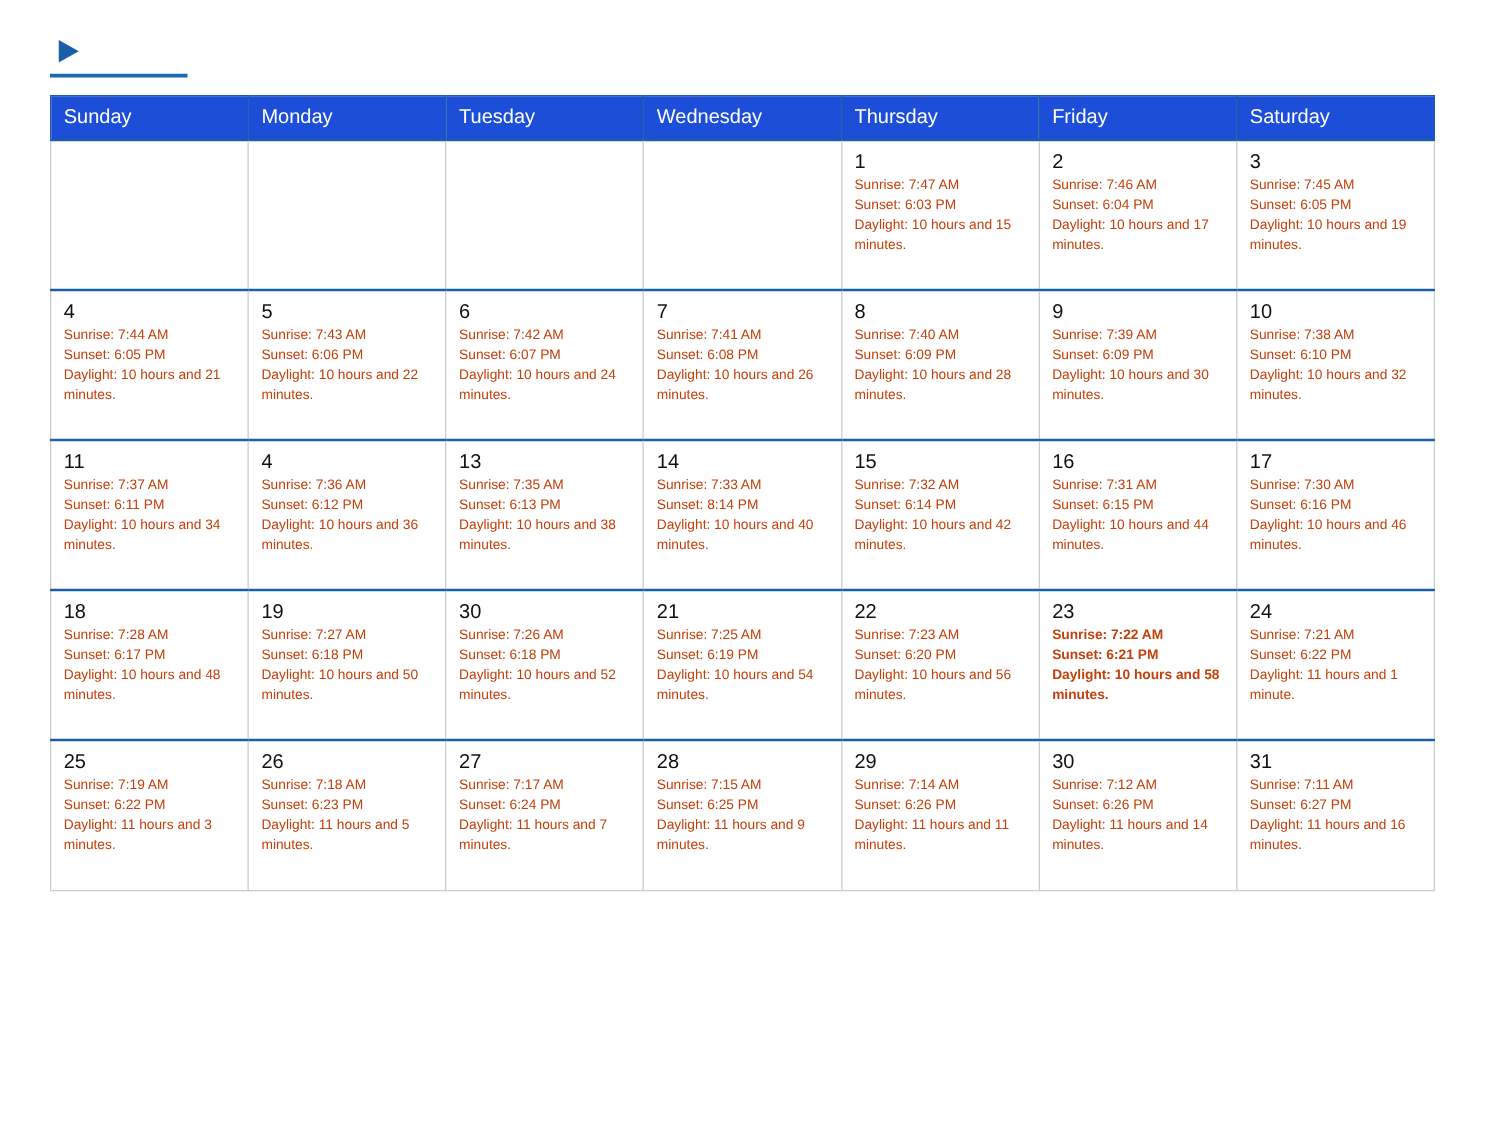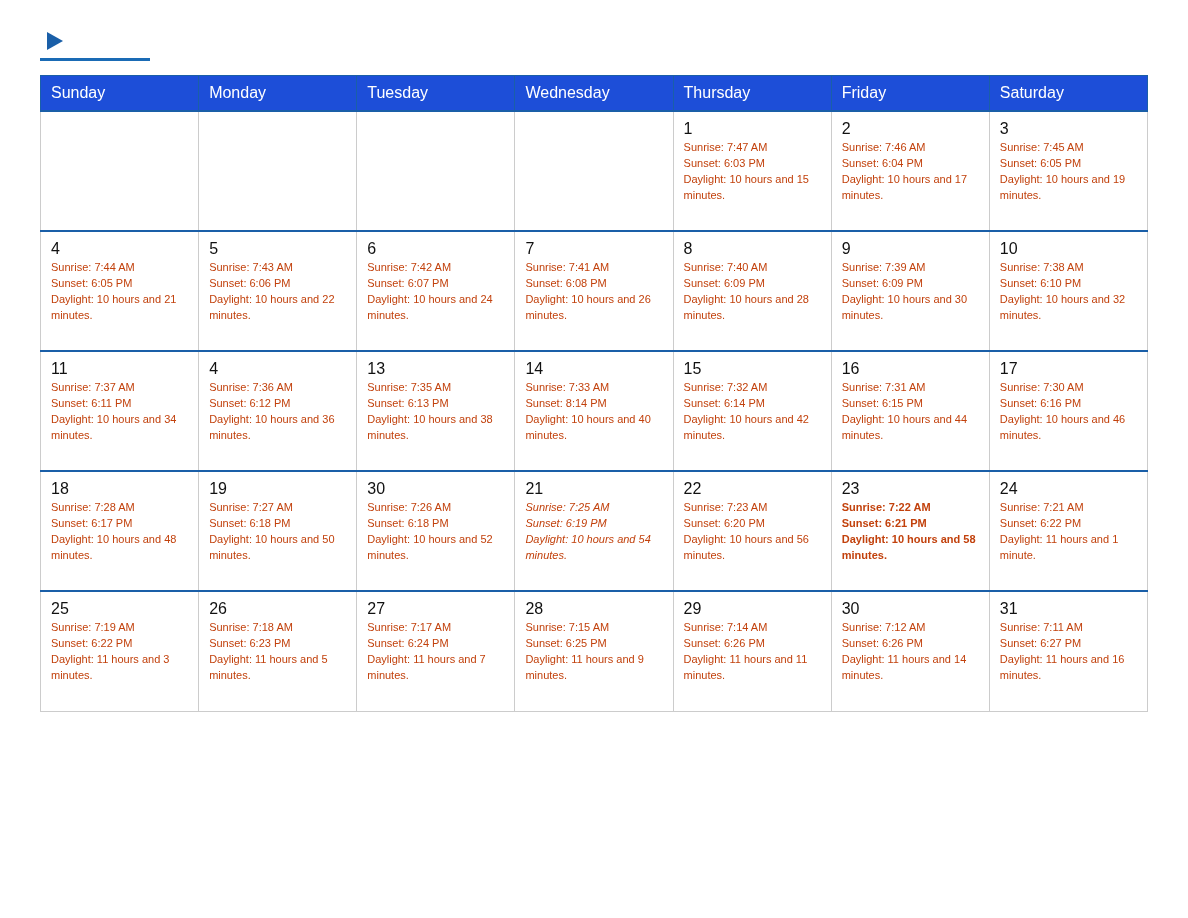--- a/index.html
+++ b/index.html
@@ -261,21 +261,21 @@
 Daylight: 10 hours and 50 minutes.</div>
         </td>
         <td>
           <div class="day-num">30</div>
           <div class="day-info" style="white-space: pre-line;">Sunrise: 7:26 AM
 Sunset: 6:18 PM
 Daylight: 10 hours and 52 minutes.</div>
         </td>
         <td>
           <div class="day-num">21</div>
-          <div class="day-info" style="white-space: pre-line; font-style: italic;">Sunrise: 7:25 AM
+          <div class="day-info" style="white-space: pre-line;">Sunrise: 7:25 AM
 Sunset: 6:19 PM
 Daylight: 10 hours and 54 minutes.</div>
         </td>
         <td>
           <div class="day-num">22</div>
           <div class="day-info" style="white-space: pre-line;">Sunrise: 7:23 AM
 Sunset: 6:20 PM
 Daylight: 10 hours and 56 minutes.</div>
         </td>
         <td>

